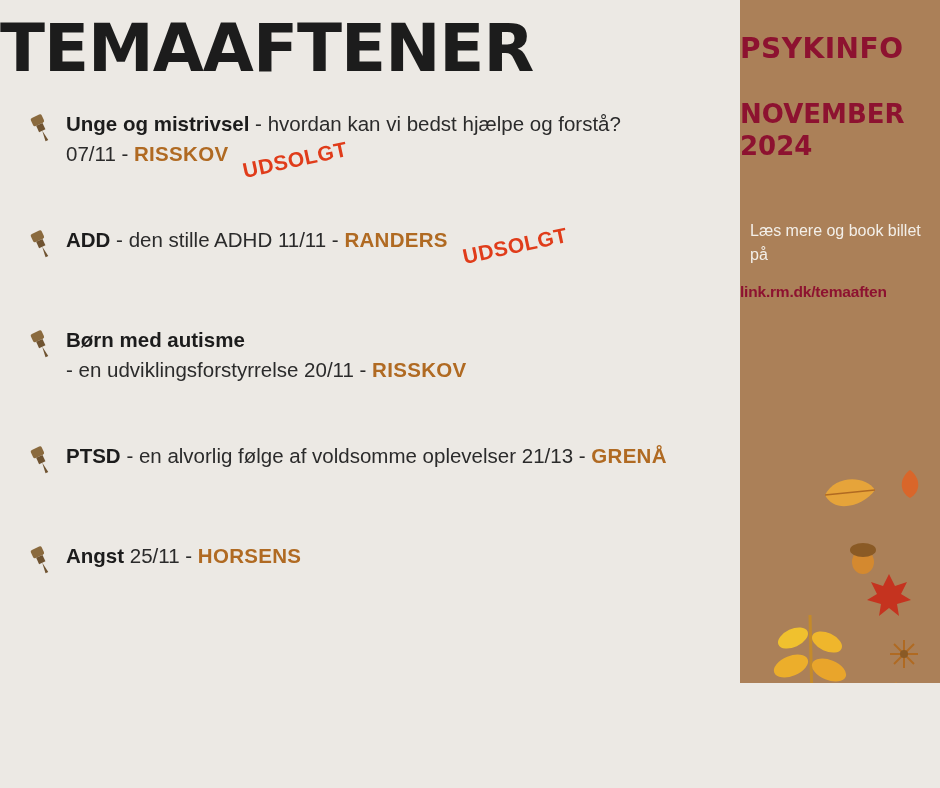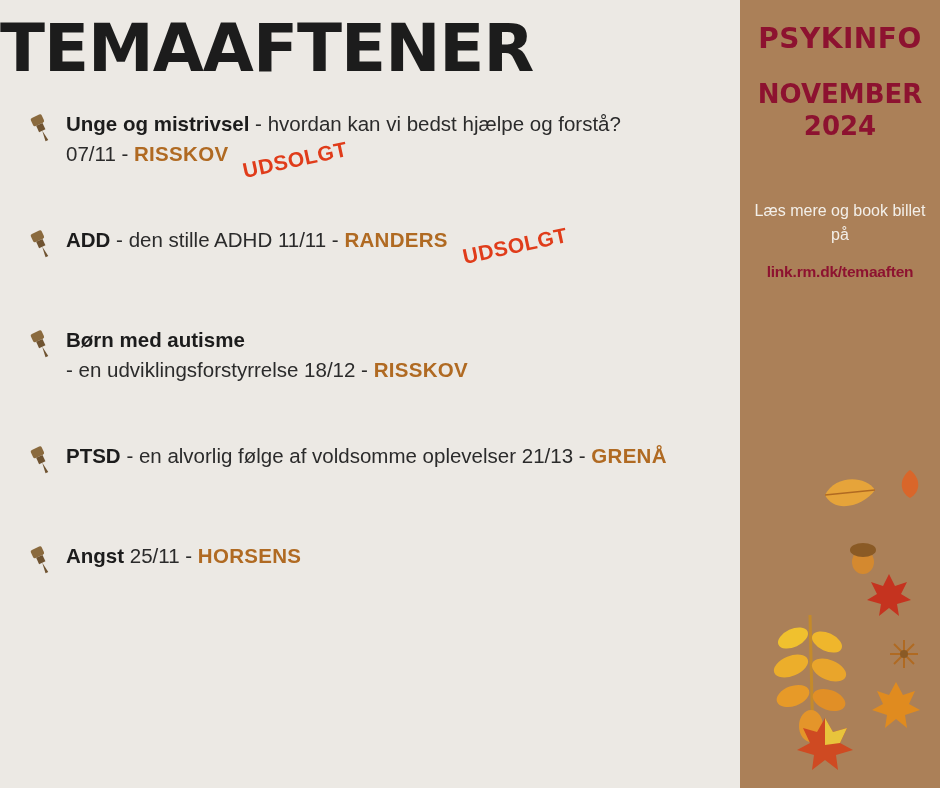--- a/index.html
+++ b/index.html
@@ -76,45 +76,45 @@
     display: inline-block;
     transform: rotate(-12deg);
     margin-left: 14px;
     position: relative;
     top: 6px;
   }
   
   .right {
     position: relative;
     width: 200px;
-    height: 788px;
+    height: 683px;
     background: #ab8058;
     box-sizing: border-box;
-    padding-top: 22px;
-    text-align: center;
+    padding-top: 32px;
+    text-align: left;
     overflow: hidden;
   }
   .brand {
     font-family: "DejaVu Sans", sans-serif;
     font-weight: bold;
     font-size: 28px;
     color: #8d1230;
     line-height: 1.2;
     letter-spacing: 0.5px;
   }
   .presents {
     margin-top: 22px;
     font-family: "DejaVu Sans", sans-serif;
     font-weight: bold;
     font-size: 16px;
     color: #1b1b1b;
     letter-spacing: 0.5px;
   }
   .month {
-    margin-top: 22px;
+    margin-top: 32px;
     font-family: "DejaVu Sans", sans-serif;
     font-weight: bold;
     font-size: 26px;
     color: #8d1230;
     line-height: 1.3;
   }
   .year {
     font-family: "DejaVu Sans", sans-serif;
     font-weight: bold;
     font-size: 26px;
@@ -190,21 +190,21 @@
         <span class="pin">
           <svg width="30" height="30" viewBox="0 0 30 30">
             <g transform="rotate(-25 15 15)">
               <rect x="9" y="2" width="12" height="9" rx="2" fill="#8a6a3e"></rect>
               <rect x="11.5" y="11" width="7" height="7" fill="#6f5331"></rect>
               <path d="M15 18 L16.5 29 L13.5 29 Z" fill="#6f5331"></path>
             </g>
           </svg>
         </span>
         <div class="event-text">
-          <span class="b">Børn med autisme</span><br><span> - en udviklingsforstyrrelse 18/12 - </span><span class="city">RISSKOV</span>
+          <span class="b">Børn med autisme</span><br><span> - en udviklingsforstyrrelse 20/11 - </span><span class="city">RISSKOV</span>
         </div>
       </div>
 
       <div class="event">
         <span class="pin">
           <svg width="30" height="30" viewBox="0 0 30 30">
             <g transform="rotate(-25 15 15)">
               <rect x="9" y="2" width="12" height="9" rx="2" fill="#8a6a3e"></rect>
               <rect x="11.5" y="11" width="7" height="7" fill="#6f5331"></rect>
               <path d="M15 18 L16.5 29 L13.5 29 Z" fill="#6f5331"></path>

